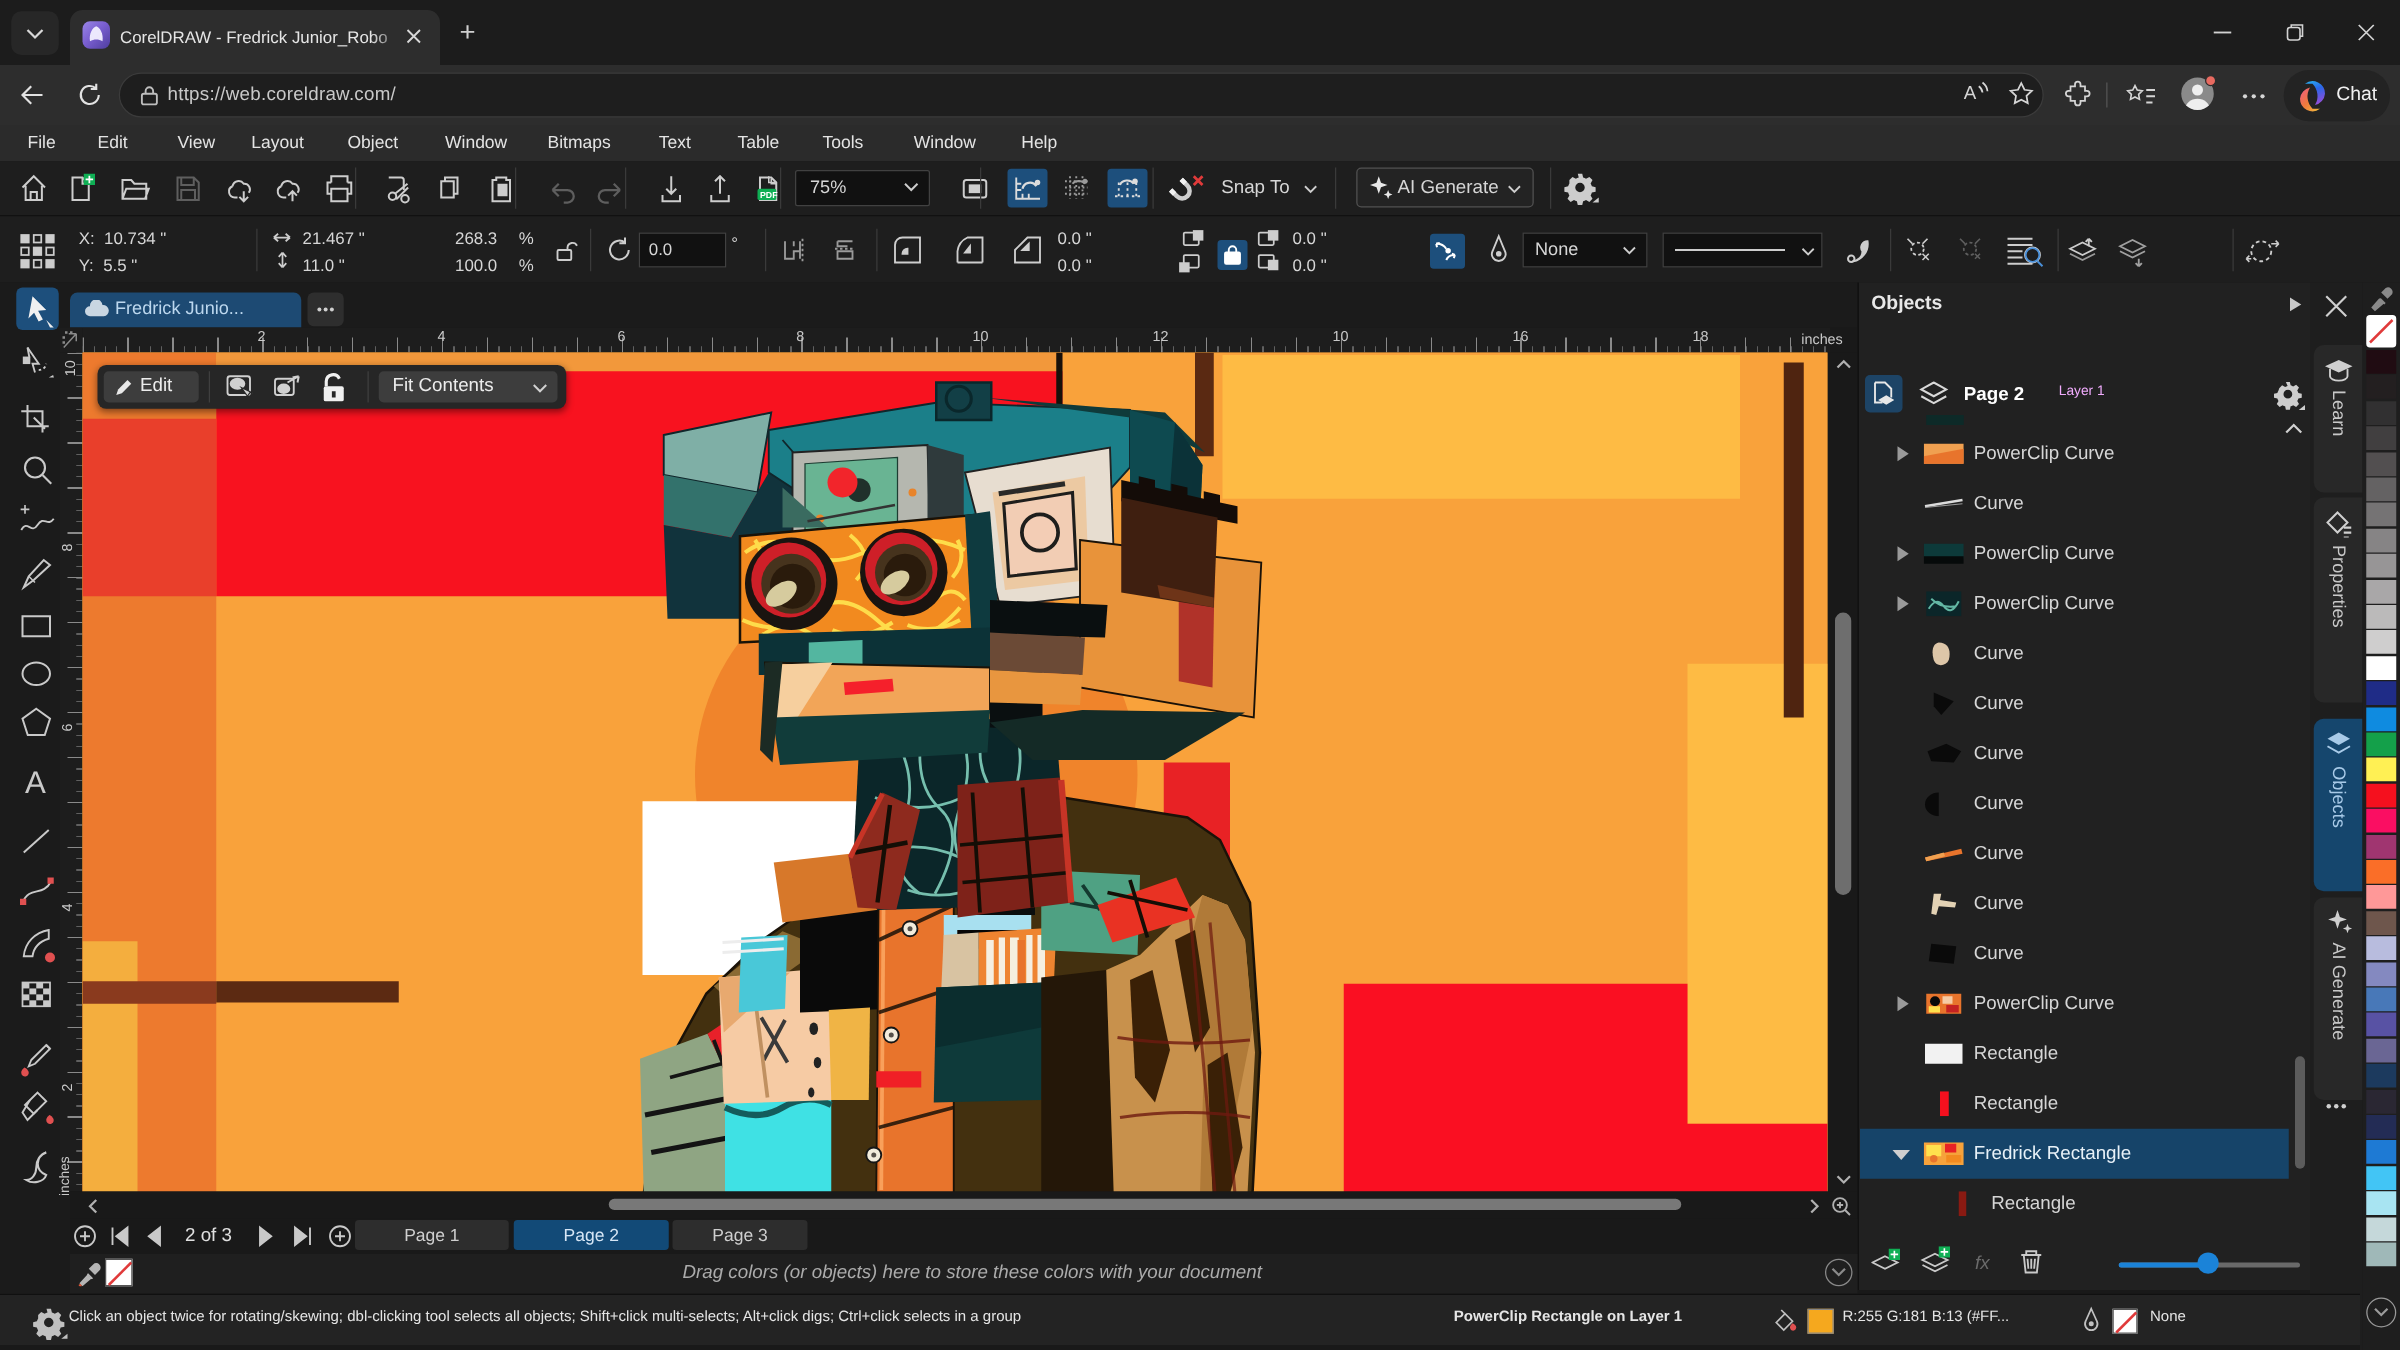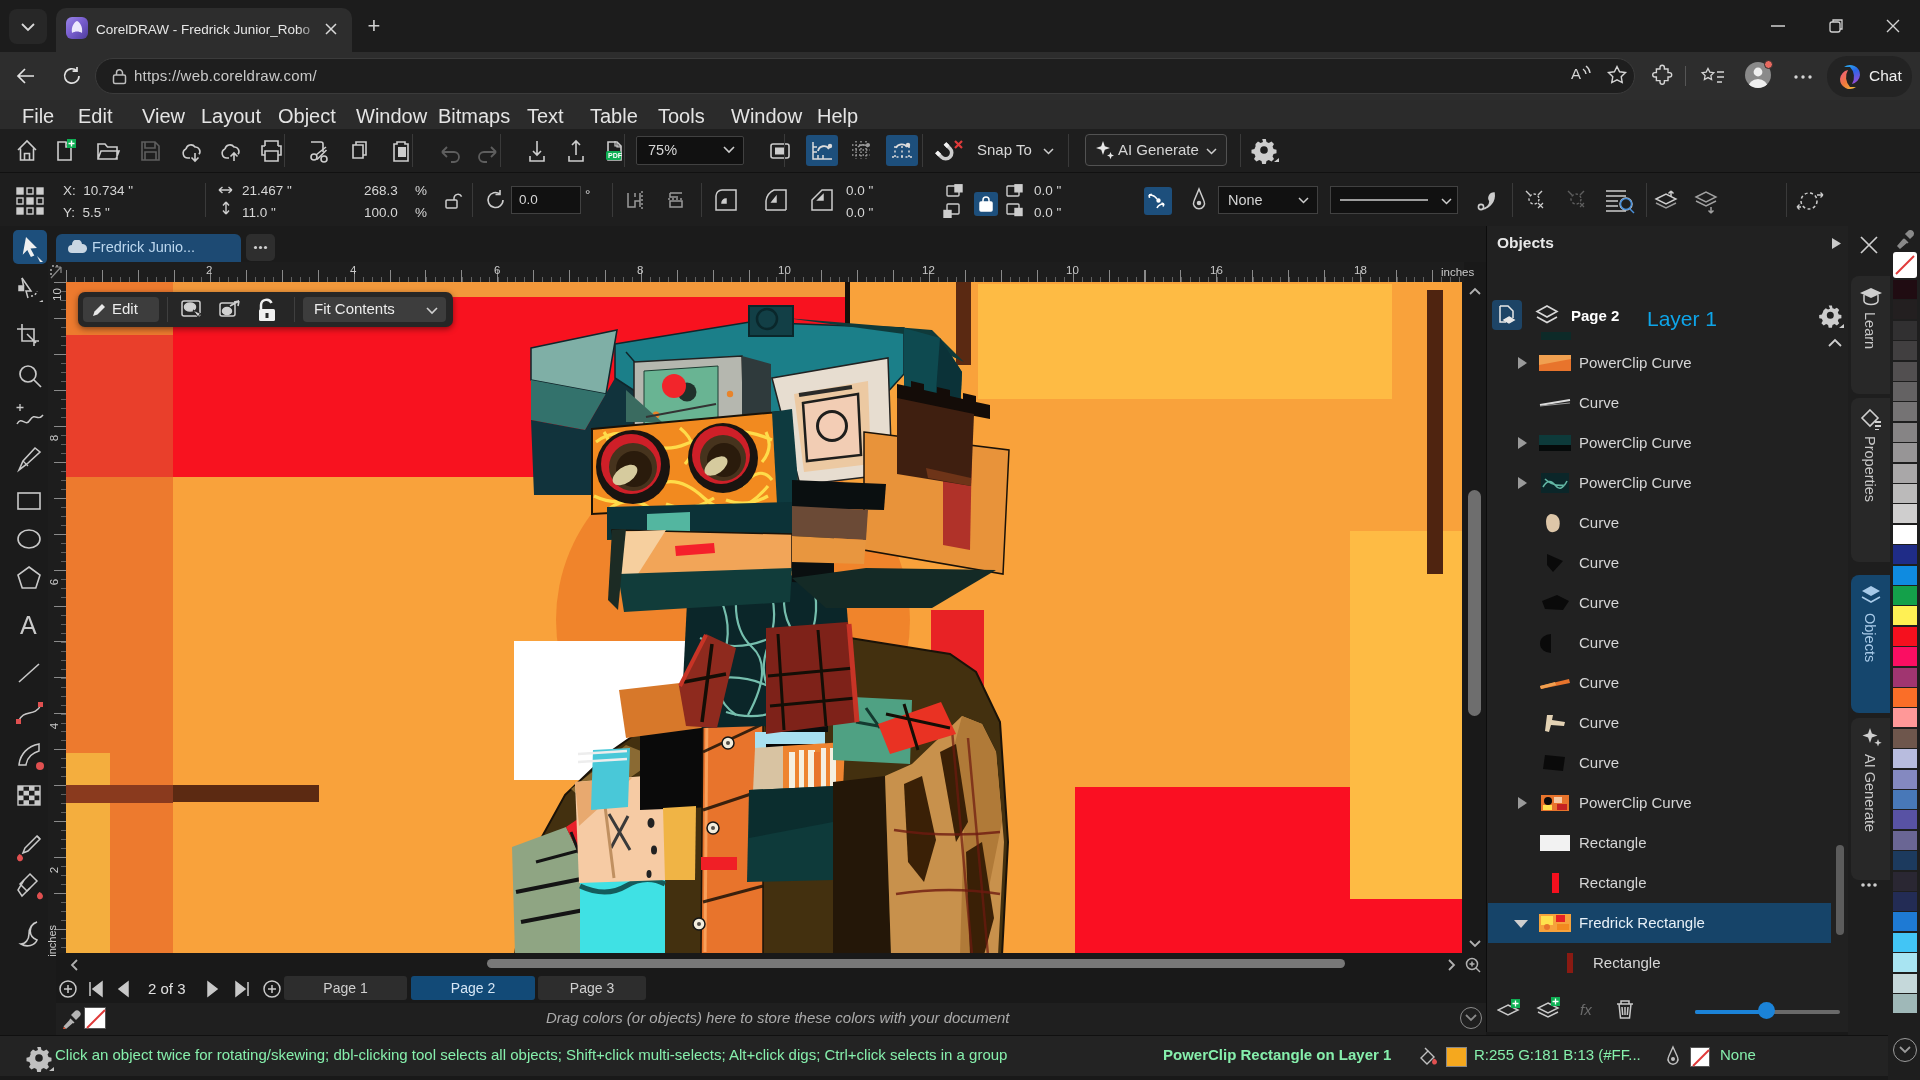--- a/index.html
+++ b/index.html
@@ -22,21 +22,21 @@
 .winctl { top:16px; width:20px; height:20px; color:#d2d2d2; }
 #addrbar { left:0; top:52px; width:1920px; height:48px; background:#2d2d2d; }
 #urlpill { left:95px; top:58px; width:1540px; height:36px; background:#1e1e1e; border:1px solid #3b3b3b; border-radius:18px; }
 #urltext { left:38px; top:8px; font-size:15px; color:#c9c9c9; letter-spacing:0.2px;}
 #chatbtn { left:1827px; top:56px; width:85px; height:41px; background:#232323; border-radius:20px; }
 #chatbtn span { position:absolute; left:42px; top:11px; color:#f0f0f0; font-size:15.5px; }
 #avatar { left:1745px; top:62px; width:26px; height:26px; border-radius:50%; background:#8a8a8a; overflow:hidden;}
 #avatardot { left:1764px; top:60px; width:9px; height:9px; border-radius:50%; background:#e86a60; border:1.5px solid #2d2d2d;}
 
 #menubar { left:0; top:100px; width:1920px; height:29px; background:#2b2b2b; }
-.mi { position:absolute; top:5px; font-size:20px; color:#e4e4e4; }
+.mi { position:absolute; top:5px; font-size:14px; color:#e4e4e4; }
 
 #toolbar { left:0; top:129px; width:1920px; height:43px; background:#1e1e1e; }
 #propbar { left:0; top:172px; width:1920px; height:54px; background:#1e1e1e; border-top:1px solid #111; }
 .tsep { position:absolute; width:1px; background:#3a3a3a; }
 .fld { position:absolute; background:#111; border:1px solid #414141; color:#dcdcdc; font-size:14px; }
 .ptxt { position:absolute; font-size:13.5px; color:#d6d6d6; white-space:nowrap;}
 .bluebtn { position:absolute; background:#1d4f7c; border-radius:3px; }
 
 #leftbox { left:0; top:226px; width:56px; height:854px; background:#1b1b1b; }
 #docrow { left:56px; top:226px; width:1430px; height:36px; background:#1b1b1b; }
@@ -53,21 +53,21 @@
 #palette { left:1890px; top:226px; width:30px; height:854px; background:#1e1e1e; }
 .vtab { position:absolute; left:3px; width:39px; background:#282828; border-radius:8px 0 0 8px; }
 .vtab .vt { position:absolute; left:11px; color:#c8c8c8; font-size:14.5px; writing-mode:vertical-rl; }
 .sw { position:absolute; left:3px; width:24px; height:19px; }
 
 #pagenav { left:56px; top:975px; width:1430px; height:28px; background:#191919; }
 .pgbtn { position:absolute; top:1px; height:24px; border-radius:3px; background:#2d2d2d; color:#cfcfcf; font-size:14px; text-align:center; line-height:24px;}
 #docpal { left:56px; top:1003px; width:1430px; height:32px; background:#1f1f1f; }
 #statusbar { left:0; top:1035px; width:1888px; height:41px; background:#232323; border-top:1px solid #101010;}
 #statusbar2 { left:0; top:1076px; width:1888px; height:4px; background:#191919; }
-.stxt { position:absolute; font-size:15px; color:#86efac; white-space:nowrap;}
+.stxt { position:absolute; font-size:12px; color:#e5e5e5; white-space:nowrap;}
 .noneSw { position:absolute; background:#fff; }
 </style>
 </head>
 <body>
 <div id="stage">
 
 <div class="abs" id="titlebar"></div>
 <div class="abs" id="tabchev">
       <svg class="icon" width="38" height="35">
         <path d="M13 15 l6 6 l6-6" stroke="#d8d8d8" stroke-width="1.8" fill="none"></path>
@@ -808,21 +808,21 @@
   <div class="abs" style="left:5px;top:74px;width:30px;height:30px;background:#1d4466;border-radius:4px;">
     <svg class="abs" style="left:5px;top:4px;" width="20" height="22" fill="none" stroke="#e8e8e8" stroke-width="1.5">
           <path d="M3 2 h8 l5 5 v7 M3 2 v16 h6"></path>
           <path d="M12 13 l5 3 -5 3 -5 -3 Z" fill="#e8e8e8"></path>
         </svg>
   </div>
   <svg class="abs" style="left:48px;top:79px;" width="24" height="22">
         <path d="M12 1 l10 5.5 -10 5.5 -10 -5.5 Z M2 12 l10 5.5 10 -5.5" stroke="#d8d8d8" stroke-width="1.6" fill="none"></path>
       </svg>
   <span class="abs" style="left:84px;top:81px;font-size:15px;font-weight:bold;color:#fff;">Page 2</span>
-  <span class="abs" style="left:160px;top:81px;font-size:21px;color:#0ea5e9;text-align:right;">Layer 1</span>
+  <span class="abs" style="left:160px;top:81px;font-size:11px;color:#f0abfc;text-align:right;">Layer 1</span>
   <svg class="abs" style="left:332px;top:78px;" width="26" height="26">
         <path d="M9.7 1.5 h3.2 l.6 2.7 a7 7 0 0 1 2 .9 l2.4-1.4 2.3 2.3 -1.4 2.4 a7 7 0 0 1 .9 2 l2.7.6 v3.2 l-2.7.6 a7 7 0 0 1 -.9 2 l1.4 2.4 -2.3 2.3 -2.4-1.4 a7 7 0 0 1 -2 .9 l-.6 2.7 h-3.2 l-.6-2.7 a7 7 0 0 1 -2-.9 l-2.4 1.4 -2.3-2.3 1.4-2.4 a7 7 0 0 1 -.9-2 l-2.7-.6 v-3.2 l2.7-.6 a7 7 0 0 1 .9-2 L4.4 6.5 6.7 4.2 l2.4 1.4 a7 7 0 0 1 2-.9 Z M11.3 7.8 a3.5 3.5 0 1 0 0 7 a3.5 3.5 0 1 0 0-7 Z" fill="#cdcdcd" fill-rule="evenodd"></path>
         <path d="M20 24 l5 0 0-4 Z" fill="#cdcdcd"></path>
       </svg>
   <div class="abs" style="left:54px;top:106px;width:30px;height:8px;background:#0d2a28;"></div>
   <svg class="abs" style="left:340px;top:112px;" width="16" height="10">
         <path d="M2 8 l6-6 6 6" stroke="#cfcfcf" stroke-width="1.8" fill="none"></path>
       </svg>
   <div id="rows">
         <svg class="abs" style="left:28px;top:130px;" width="14" height="14">

